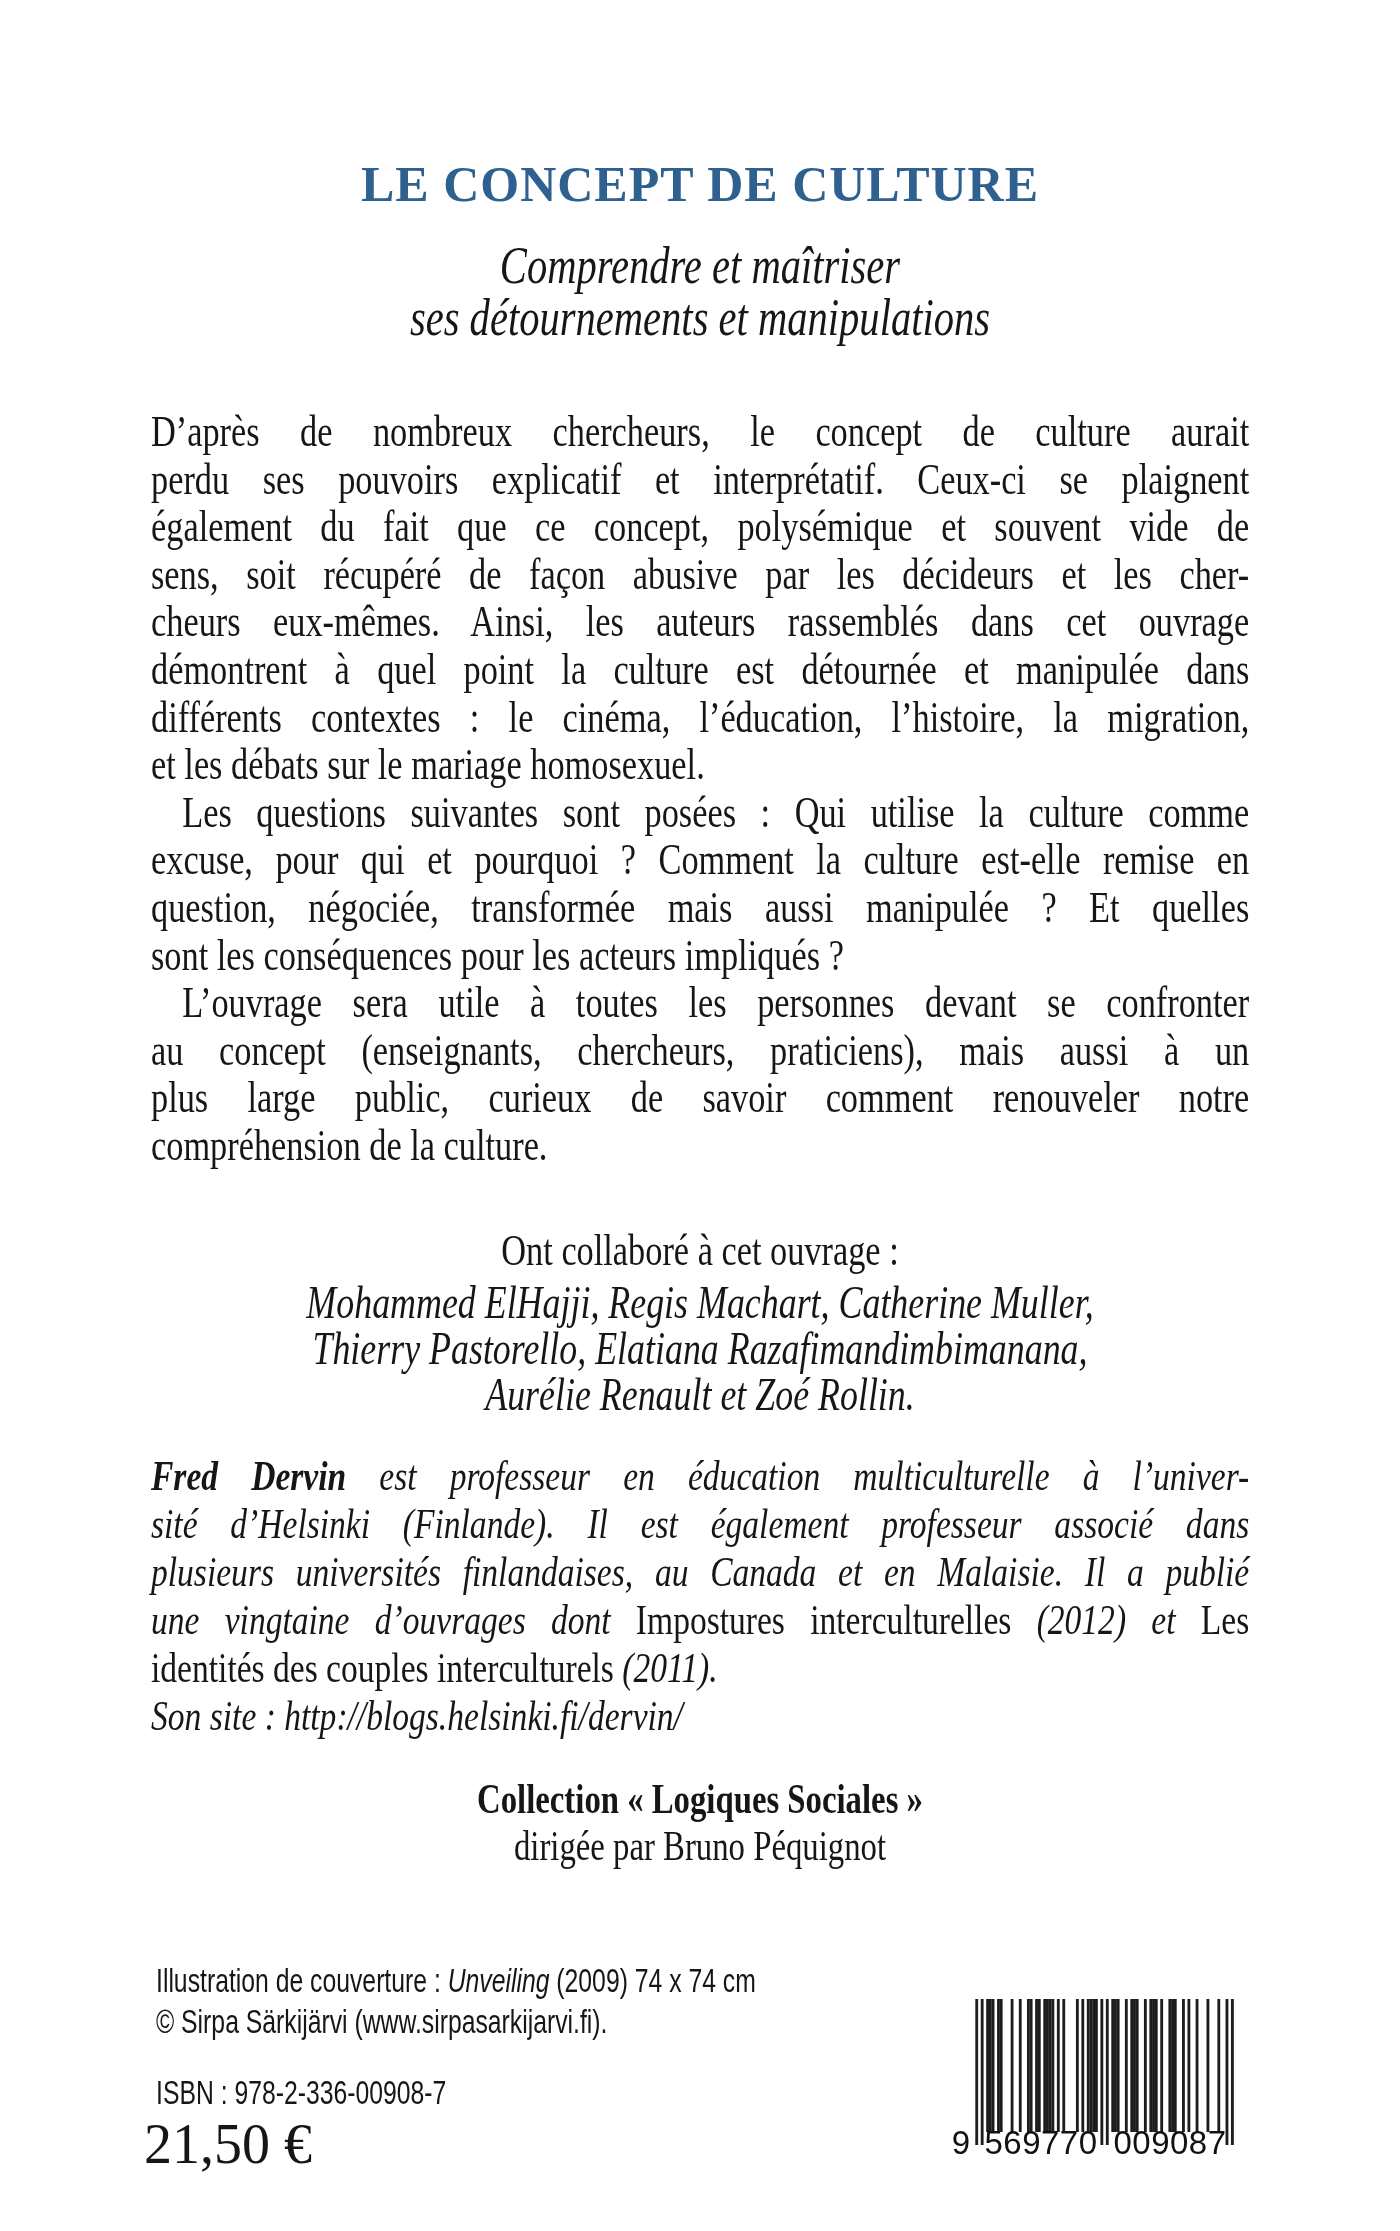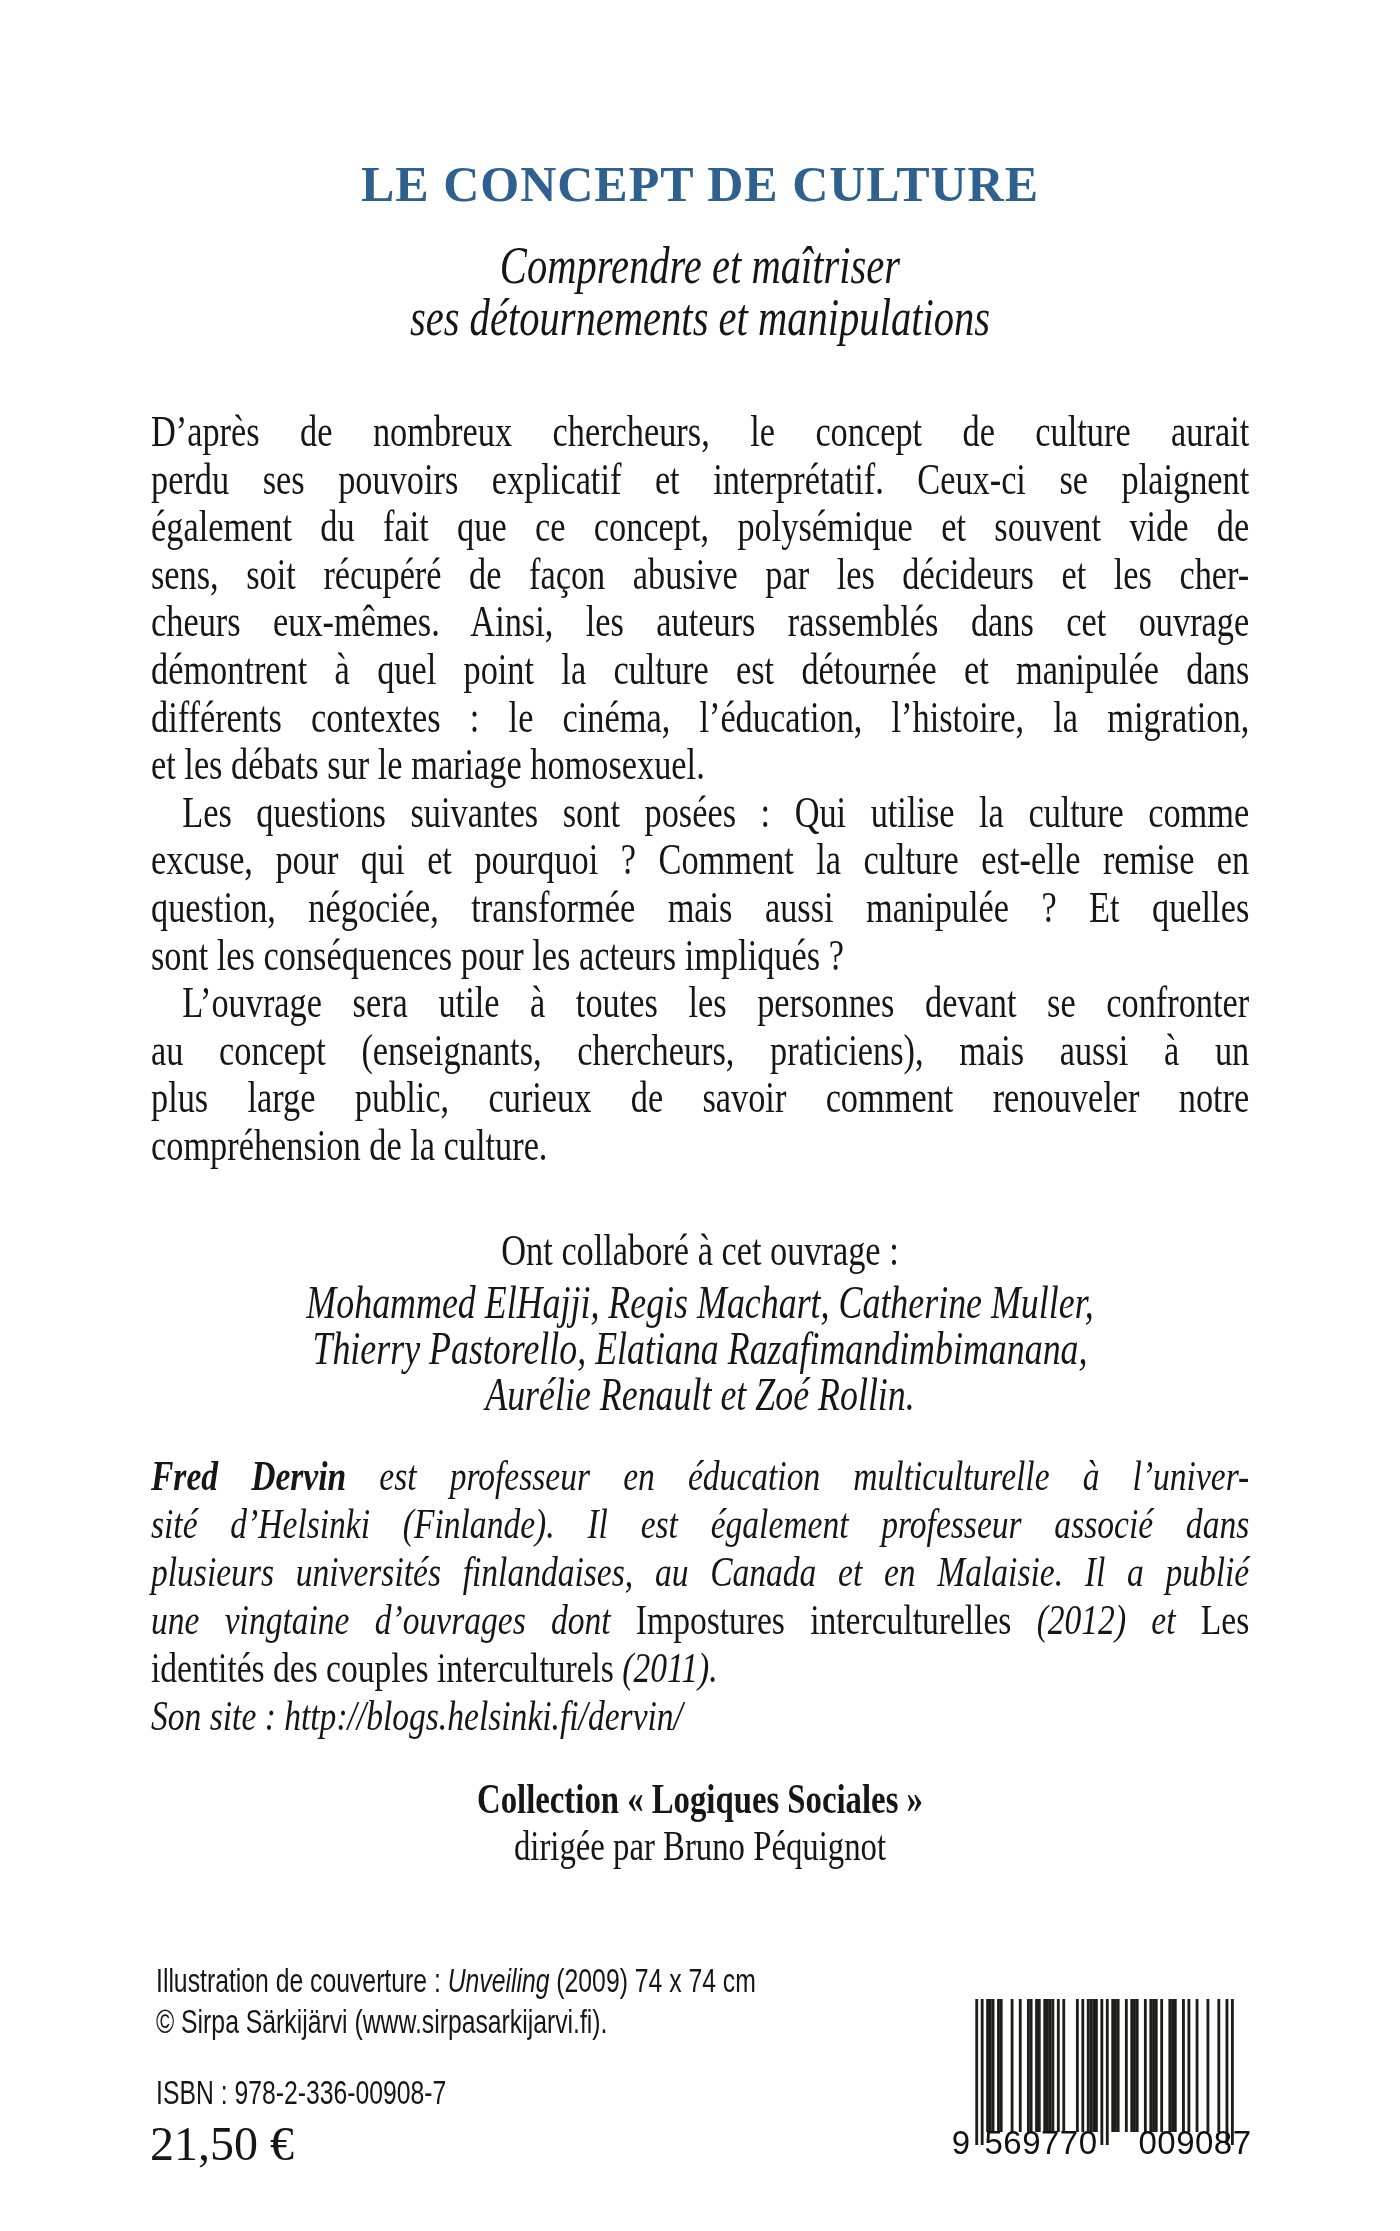--- a/index.html
+++ b/index.html
@@ -82,36 +82,36 @@
   .sansblk{
     font-family:"Liberation Sans", sans-serif;
     transform:scaleX(0.75);transform-origin:0 0;
     white-space:nowrap;
   }
   #credits{top:1960px;left:156px;font-size:33px;line-height:41px;}
   #credits .it{font-style:italic;}
   #isbn{top:2072px;left:156px;font-size:33px;line-height:41px;}
 
   #price{
-    top:2116px;left:150px;
-    font-size:48px;line-height:56px;
+    top:2116px;left:144px;
+    font-size:56px;line-height:56px;
   }
 
   
   #barcode{top:1999px;left:940px;width:300px;height:160px;}
   #barcode svg{position:absolute;left:35px;top:0;}
   .bc-num{
     position:absolute;top:127px;
     font-family:"Liberation Sans", sans-serif;
     font-size:33px;line-height:33px;
     color:#111;
   }
   #bc-lead{left:0;width:30px;text-align:right;}
   #bc-left{left:43px;width:116px;text-align:center;letter-spacing:0.5px;}
-  #bc-right{left:172px;width:116px;text-align:center;letter-spacing:0.5px;margin-left:25px;}
+  #bc-right{left:172px;width:116px;text-align:center;letter-spacing:0.5px;}
 </style>
 </head>
 <body>
 
 <div id="page">
 
   <div id="title" class="abs" style="color: rgb(46, 97, 144);">LE CONCEPT DE CULTURE</div>
 
   <div id="subtitle" class="abs">
     <div>Comprendre et maîtriser</div>

